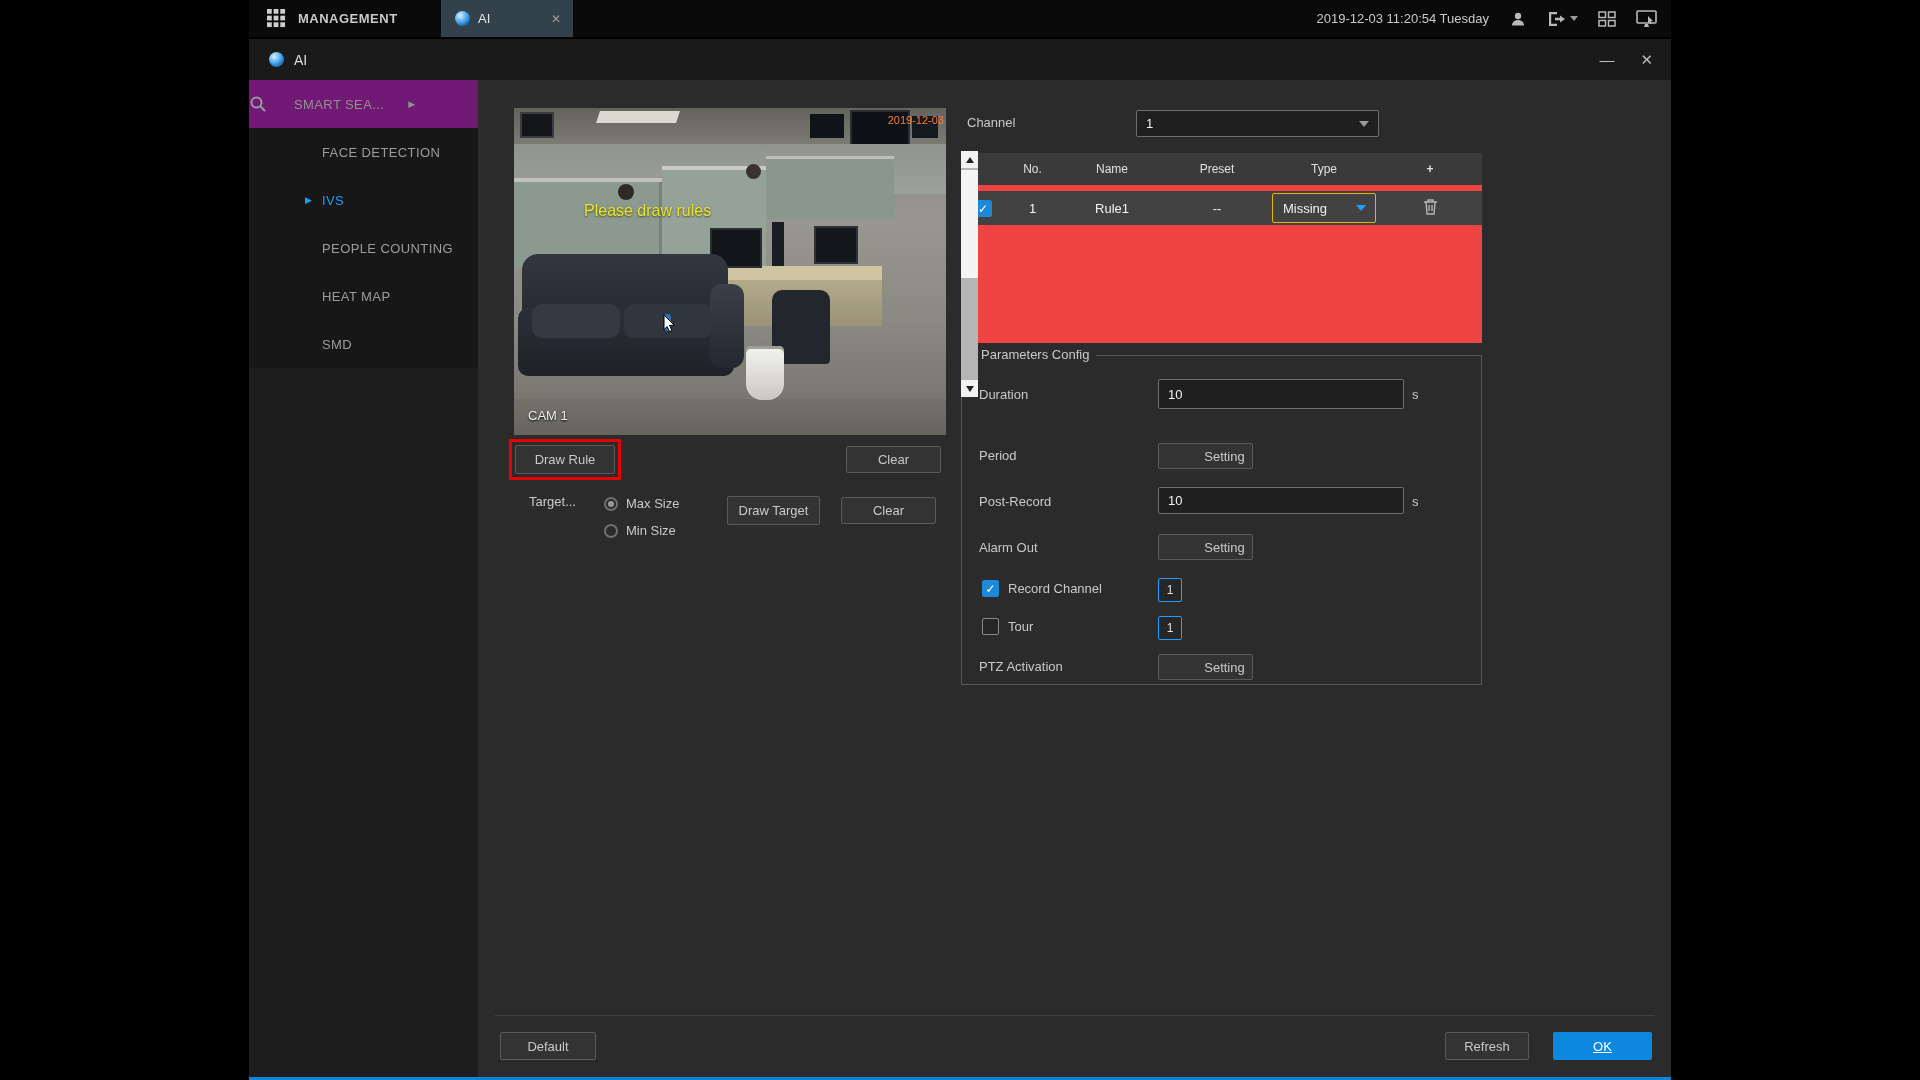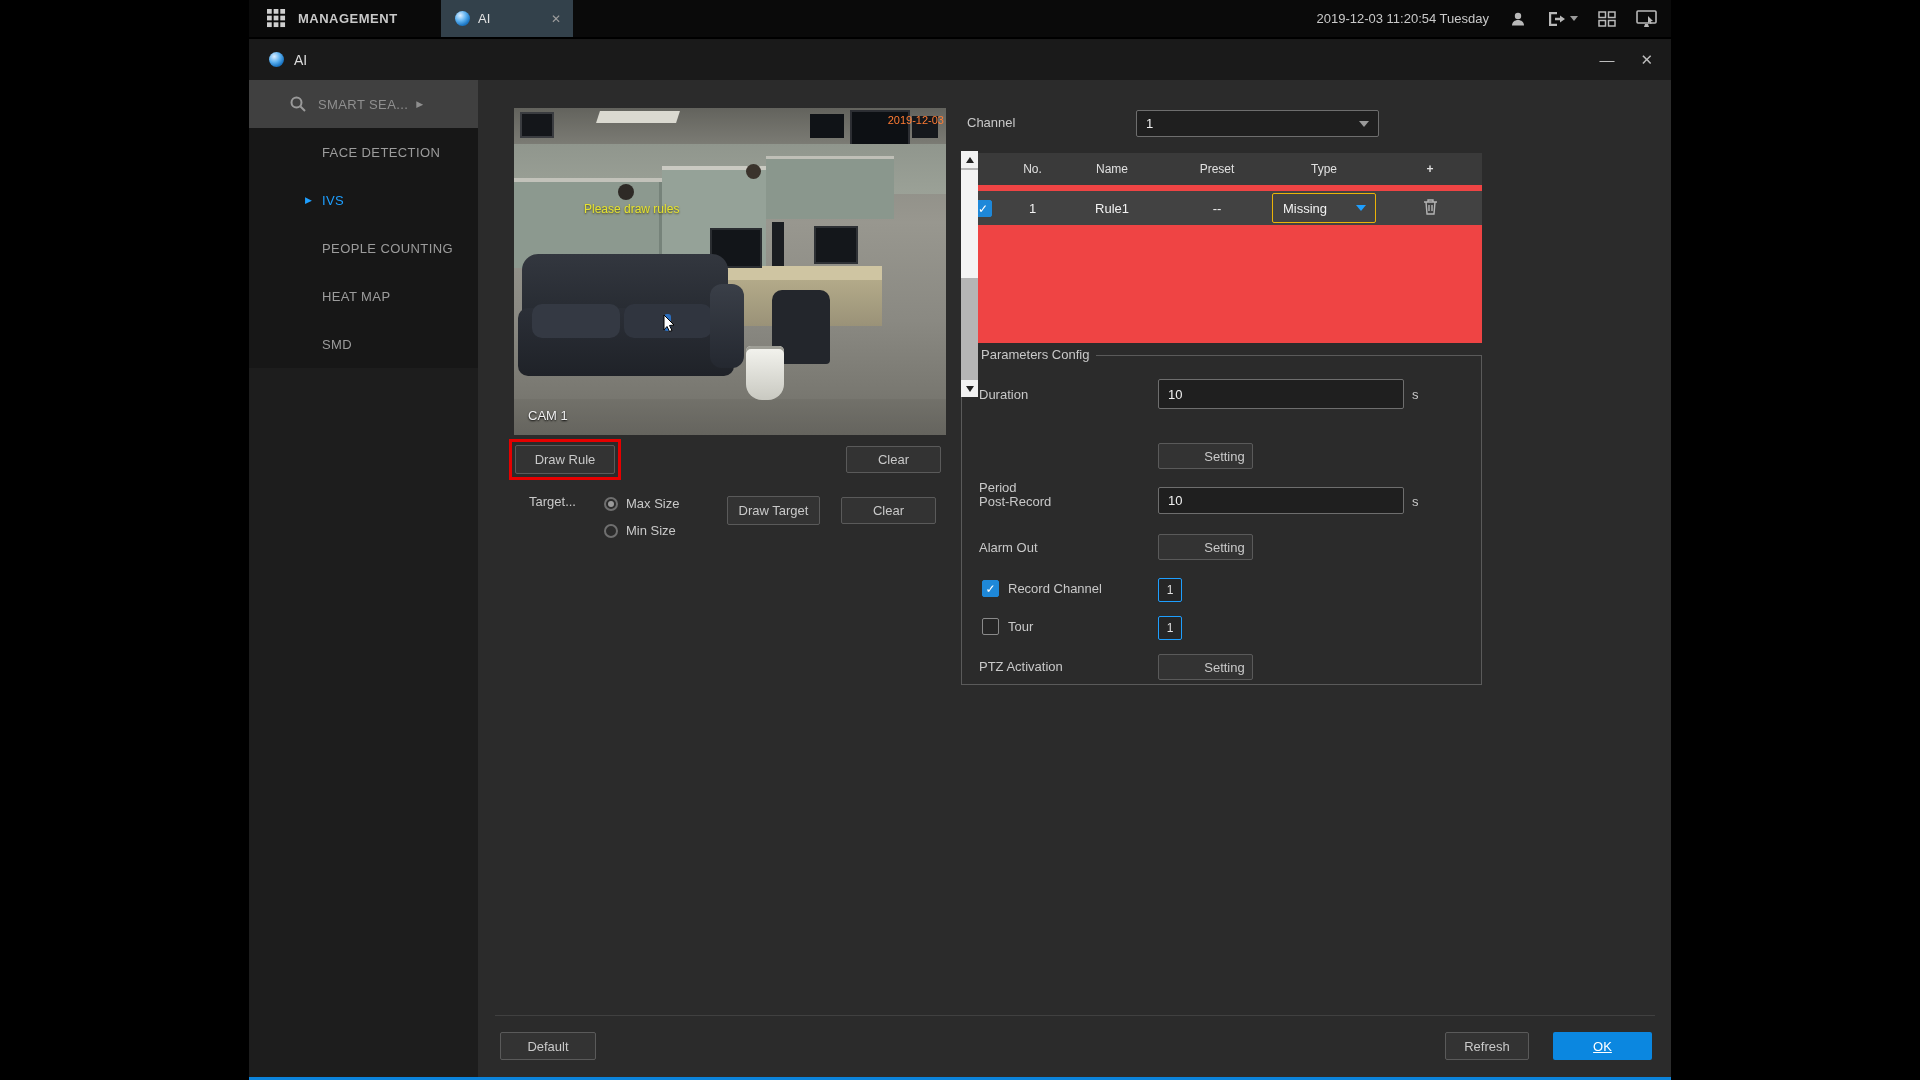--- a/index.html
+++ b/index.html
@@ -26,21 +26,21 @@
   #window{position:absolute;left:0;top:39px;width:1422px;height:1038px;background:#2b2b2b;border-bottom:3px solid #0c84dc;}
   #titlebar{position:absolute;left:0;top:0;width:100%;height:41px;background:#1a1a1a;display:flex;align-items:center;box-sizing:border-box;padding:0 18px 0 20px;}
   #titlebar .win-title{color:#dcdcdc;font-size:14px;margin-left:10px;}
   .win-ctrl{color:#bdbdbd;font-size:15px;cursor:pointer;}
   #win-min{margin-left:auto;margin-right:26px;}
   #winbody{position:absolute;left:0;top:41px;width:1422px;height:997px;}
 
   
   #sidebar{position:absolute;left:0;top:0;width:229px;height:997px;background:#1d1d1d;}
   .side-item{height:48px;display:flex;align-items:center;box-sizing:border-box;cursor:pointer;font-size:13px;letter-spacing:.4px;}
-  .side-item.top{background:#404040;padding-left:40px;color:#8f8f8f;}
+  .side-item.top{background:#701a75;color:#8f8f8f;gap:16px;}
   .side-item.top .s-icon{margin-right:11px;display:inline-flex;}
   .side-item.top .t-arrow{margin-left:8px;font-size:9px;color:#8f8f8f;}
   .side-item.params{color:#d8d8d8;}
   #side-sub{background:#171717;}
   .side-item.sub{padding-left:73px;color:#9c9c9c;position:relative;}
   .side-item.sub.selected{color:#1e9fff;}
   .sub-arrow{position:absolute;left:56px;font-size:9px;color:#1e9fff;}
 
   
   #main{position:absolute;left:229px;top:0;width:1193px;height:997px;background:#2b2b2b;}
@@ -59,21 +59,21 @@
   .chk.checked{background:#1e88d9;border-color:#1e88d9;}
   .chk.checked::after{content:"✓";color:#fff;font-size:12px;line-height:16px;display:block;text-align:center;}
   .radio{width:14px;height:14px;border-radius:50%;border:2px solid #6f6f6f;background:#2b2b2b;box-sizing:border-box;cursor:pointer;}
   .radio.on::after{content:"";display:block;width:6px;height:6px;border-radius:50%;background:#9a9a9a;margin:2px;}
   .one-btn{width:24px;height:24px;border:1px solid #1e9fff;background:#262626;color:#e0e0e0;font-size:12px;
     border-radius:2px;display:flex;align-items:center;justify-content:center;cursor:pointer;box-sizing:border-box;}
 
   
   #video{position:absolute;left:36px;top:28px;width:432px;height:327px;overflow:hidden;background:#8a8982;cursor:crosshair;}
   #video .v{position:absolute;}
-  .v-hint{position:absolute;left:70px;top:94px;color:#e6e330;font-size:12px;text-shadow:0 1px 2px #44441a;}
+  .v-hint{position:absolute;left:70px;top:94px;color:#e6e330;font-size:16px;text-shadow:0 1px 2px #44441a;}
   .v-cam{position:absolute;left:14px;bottom:12px;color:#f0f0f0;font-size:13px;text-shadow:0 1px 2px #000;}
   .v-ts{position:absolute;right:2px;top:6px;color:#ff7b33;font-size:11px;white-space:nowrap;}
 
   
   #annotation{position:absolute;left:31px;top:359px;width:112px;height:41px;border:3px solid #e60000;box-sizing:border-box;pointer-events:none;}
 
   
   #rules-table{position:absolute;left:483px;top:73px;width:521px;height:190px;background:#ef4444;}
   .tbl-header{position:absolute;left:0;top:0;width:521px;height:32px;background:#3a3a3a;display:grid;
     grid-template-columns:44px 55px 104px 106px 108px 104px;align-items:center;}
@@ -283,21 +283,21 @@
             </div>
           </div>
 
           <div id="params">
             <span id="params-legend">Parameters Config</span>
 
             <span class="lbl abs" style="left:17px;top:31px;">Duration</span>
             <input class="input abs" style="left: 196px; top: 23px; width: 246px; height: 30px;" value="10">
             <span class="lbl abs" style="left:450px;top:31px;">s</span>
 
-            <span class="lbl abs" style="left:17px;top:92px;margin-top:32px;">Period</span>
+            <span class="lbl abs" style="left:17px;top:92px;">Period</span>
             <button class="btn setting-btn" style="left:196px;top:87px;">Setting</button>
 
             <span class="lbl abs" style="left:17px;top:138px;">Post-Record</span>
             <input class="input abs" style="left: 196px; top: 131px; width: 246px; height: 27px;" value="10">
             <span class="lbl abs" style="left:450px;top:138px;">s</span>
 
             <span class="lbl abs" style="left:17px;top:184px;">Alarm Out</span>
             <button class="btn setting-btn" style="left:196px;top:178px;">Setting</button>
 
             <span class="chk checked abs" style="left:20px;top:224px;"></span>

